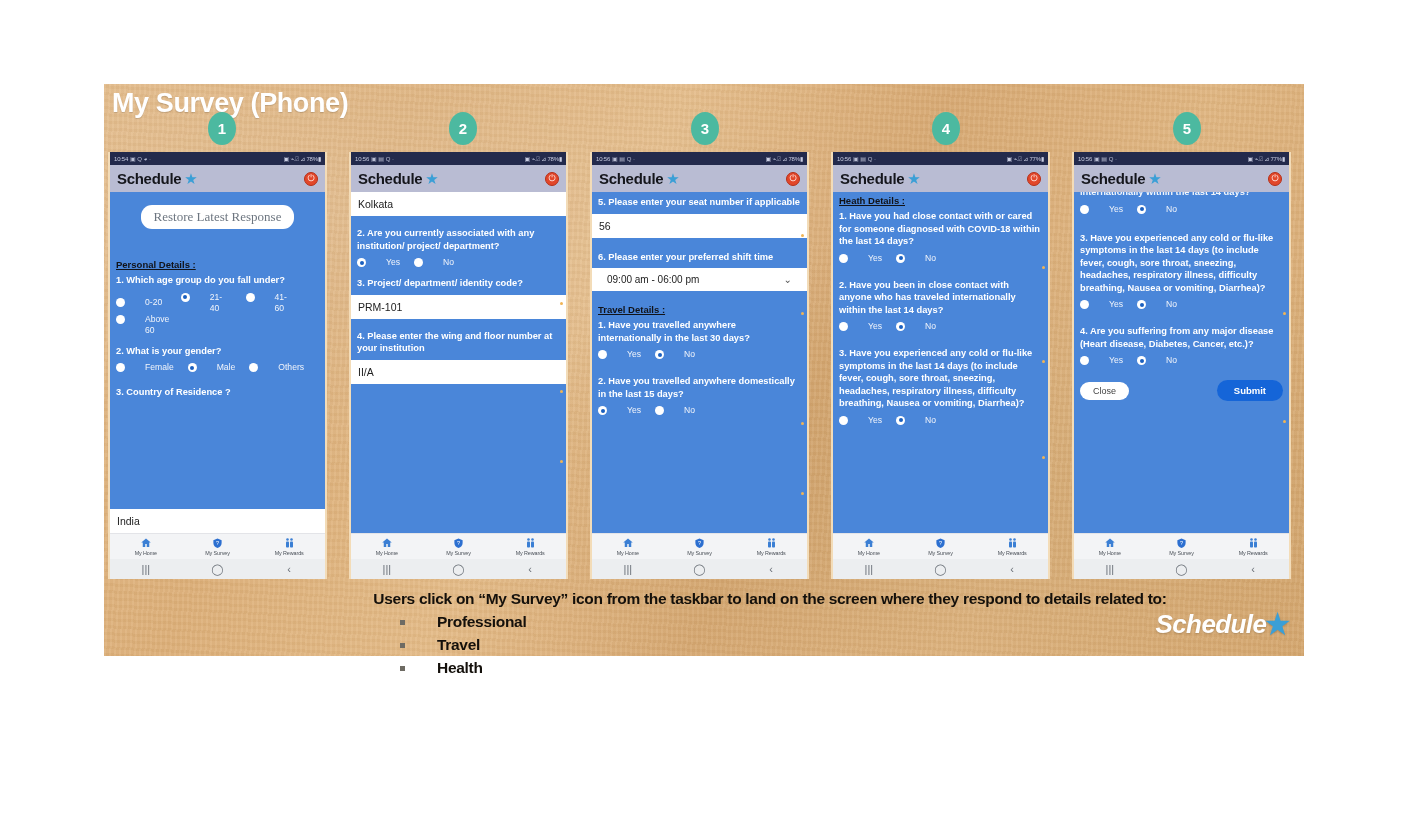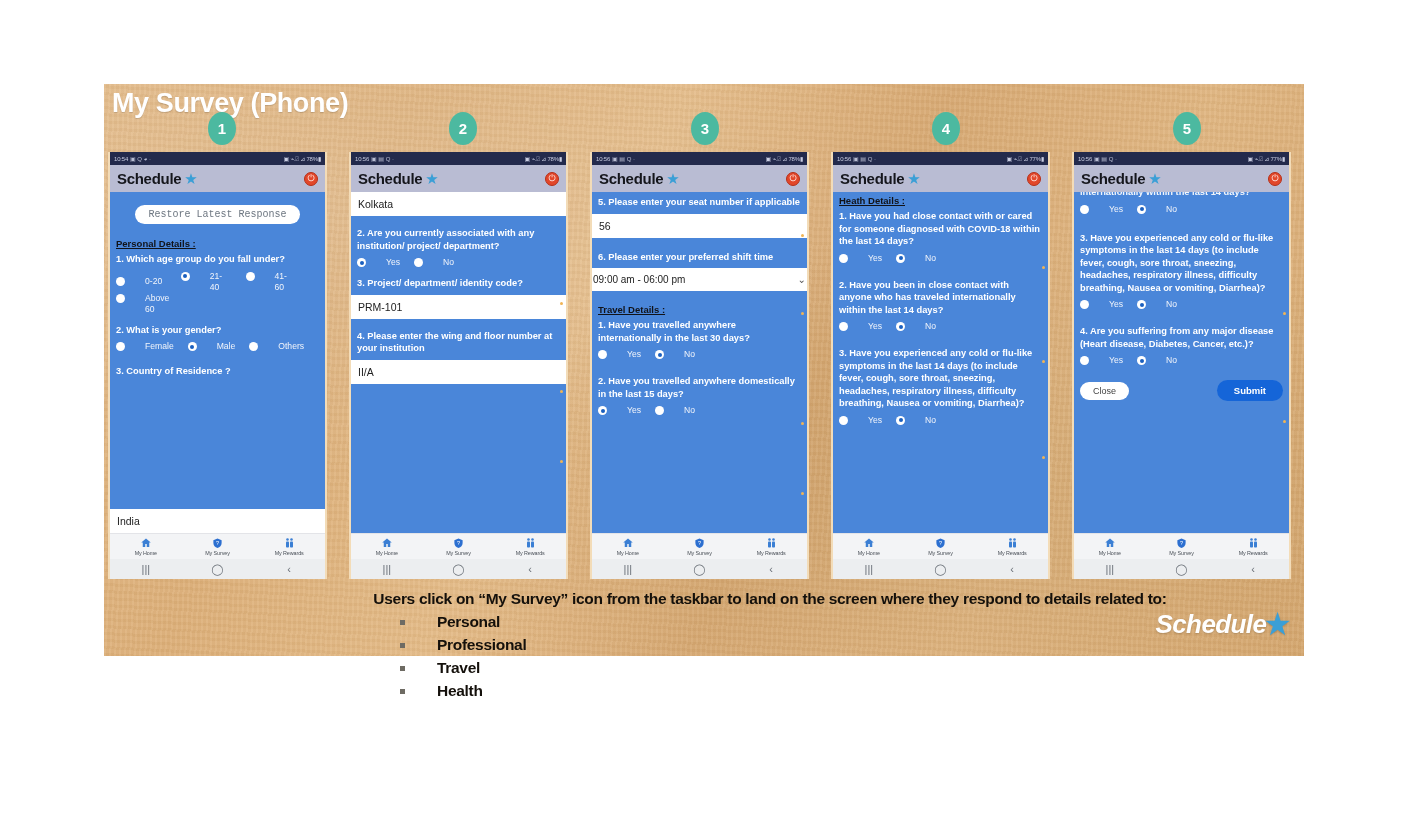--- a/index.html
+++ b/index.html
@@ -102,26 +102,26 @@
   }
   .sv { padding: 4px 6px 0 6px; }
 
   .intro-head {
     text-align: center;
     color: #ffffff; font-weight: bold; font-size: 13.5px;
     line-height: 19px; text-decoration: underline;
     margin: 8px 2px 0 2px; letter-spacing: -0.2px;
   }
   .restore-btn {
-    margin: 9px auto 0 auto;
+    margin: 9px auto 16px auto;
     display: block;
     background: #ffffff; color: #6d7680;
     border: none; border-radius: 11px;
-    font-size: 10px; padding: 4px 13px;
-    font-family: Liberation Mono, monospace;
+    font-size: 13px; padding: 4px 13px;
+    font-family: Liberation Serif, serif;
   }
   .sect-head {
     color: #111319; font-weight: bold; font-size: 9.5px;
     text-decoration: underline; margin: 0 0 4px 0;
   }
   .q {
     color: #ffffff; font-weight: bold; font-size: 9.3px;
     line-height: 12.5px; margin: 0 0 5px 0;
   }
   .radio-row { display: flex; align-items: center; margin: 0 0 9px 0; flex-wrap: wrap; }
@@ -143,21 +143,21 @@
     background: #ffffff; color: #222;
     font-size: 10.5px; padding: 6px 7px;
     margin: 0 0 0 0;
     width: 100%;
     border: none;
     font-family: "Liberation Sans", sans-serif;
   }
   .field-wrap { margin: 0 0 9px 0; }
   .select-field {
     background: #ffffff; color: #222;
-    font-size: 10px; padding: 6px 1px;
+    font-size: 10px; padding: 6px 15px;
     display: flex; align-items: center;
   }
   .select-field .chev { margin-left: auto; color: #555; font-size: 10px; }
   .scroll-dot {
     position: absolute; right: 3px;
     width: 3px; height: 3px; border-radius: 50%;
     background: #f0b455;
   }
   .btn-row { display: flex; align-items: center; justify-content: space-between; padding: 0 6px; margin-top: 14px; }
   .btn-close {
@@ -674,24 +674,20 @@
       <span class="nav-k">|||</span>
       <span class="nav-k">◯</span>
       <span class="nav-k">‹</span>
     </div>
   </div>
 
   <div id="caption">
     <div id="cap-lead">Users click on “My Survey” icon from the taskbar to land on the screen where they respond to details related to:</div>
     <div class="bullet-row">
       <span class="bsq"></span>
-      <span class="bullet-lab">Personal</span>
-    </div>
-    <div class="bullet-row">
-      <span class="bsq"></span>
       <span class="bullet-lab">Professional</span>
     </div>
     <div class="bullet-row">
       <span class="bsq"></span>
       <span class="bullet-lab">Travel</span>
     </div>
     <div class="bullet-row">
       <span class="bsq"></span>
       <span class="bullet-lab">Health</span>
     </div>

